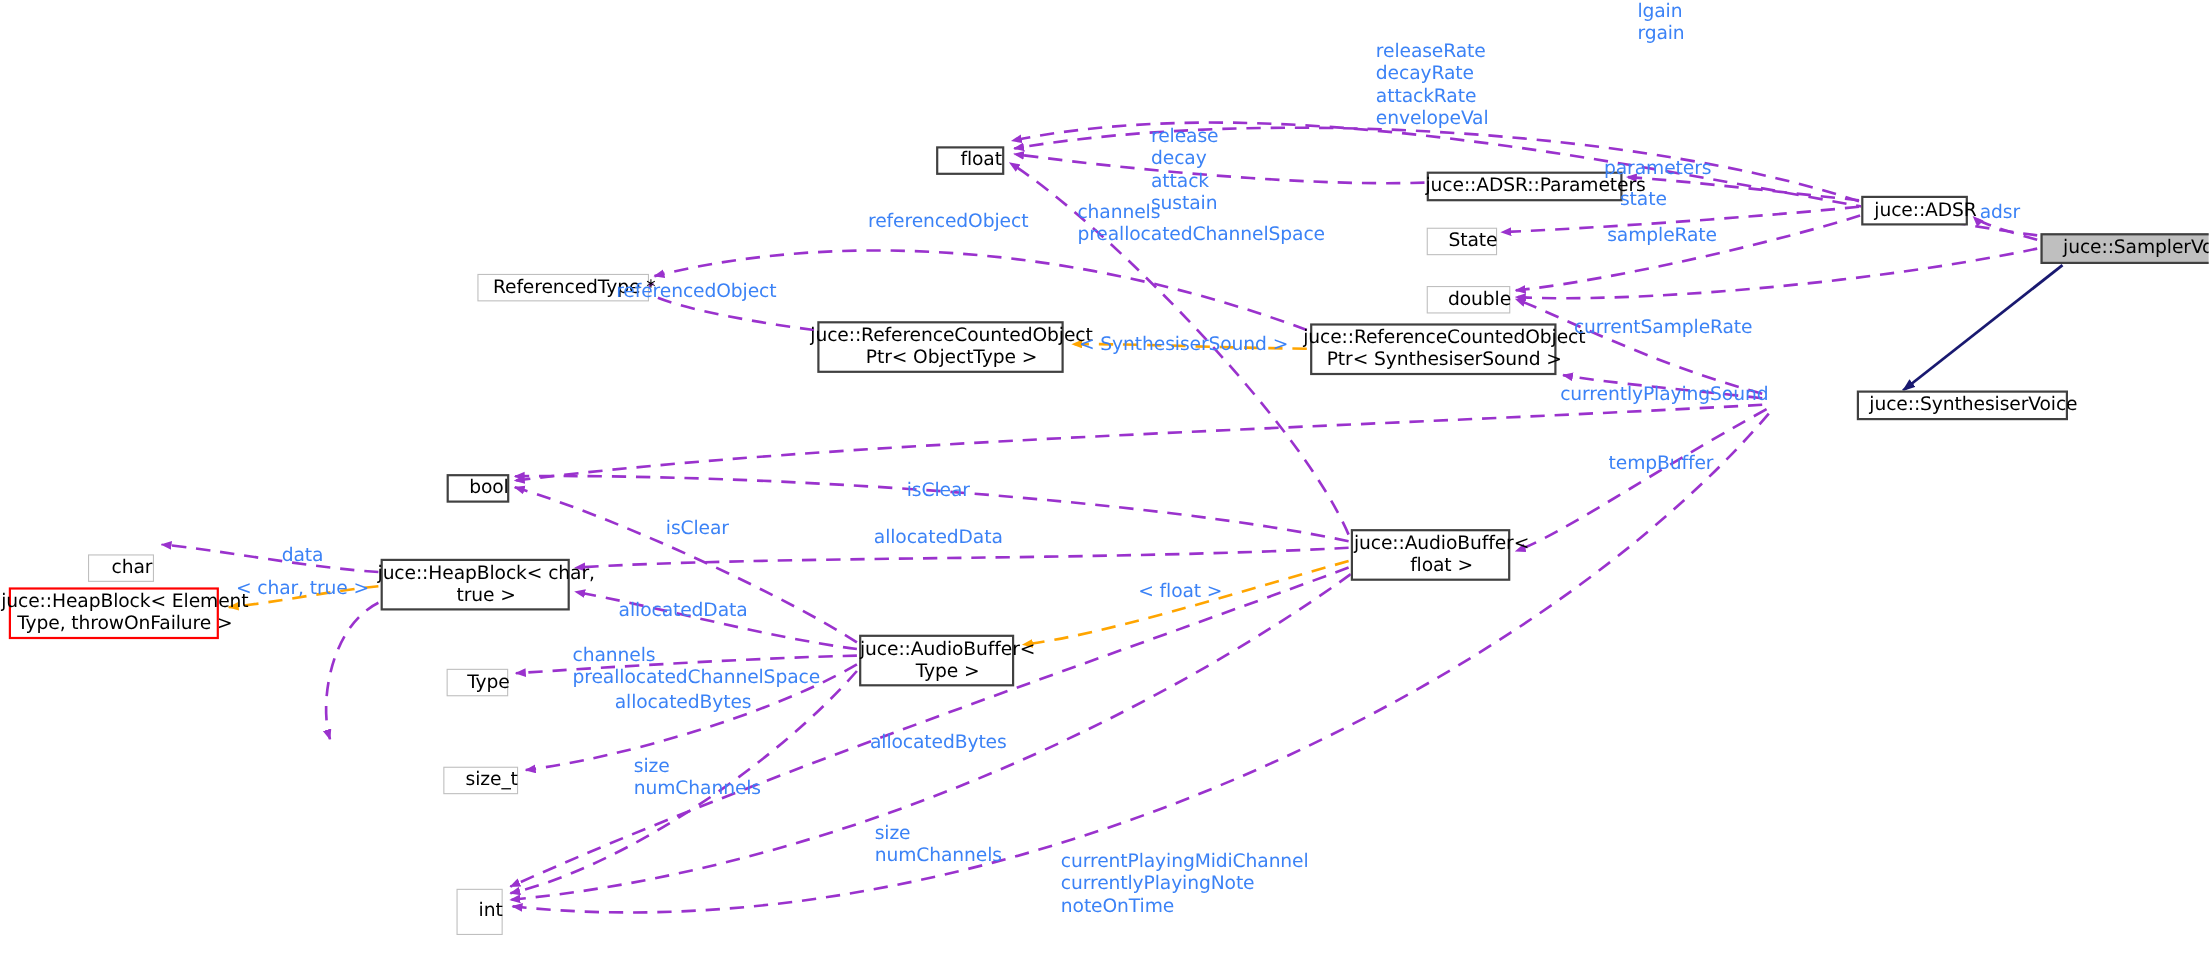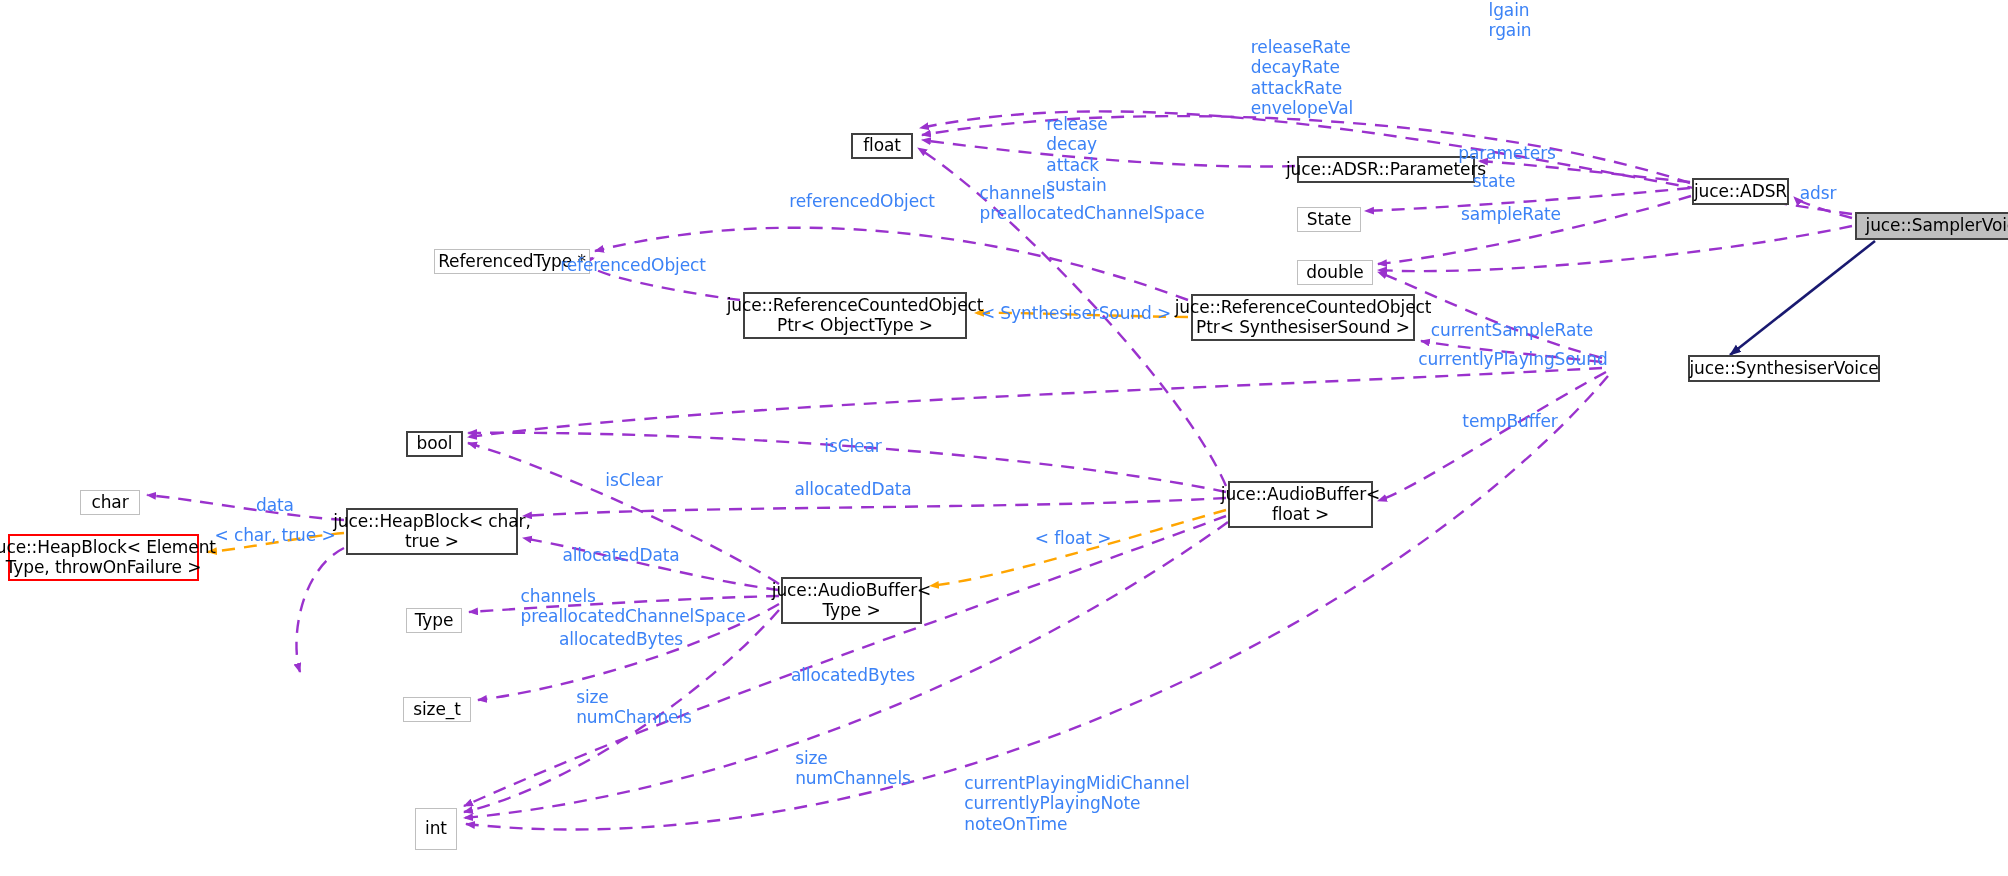--- a/index.html
+++ b/index.html
@@ -30,20 +30,21 @@
     display: flex;
     align-items: center;
     justify-content: center;
     text-align: center;
     line-height: 1.16;
     white-space: pre;
     background: #ffffff;
     color: #000000;
     font-size: 17px;
     letter-spacing: -0.1px;
+    padding-left: 20px;
   }
   
   .node.plain {
     border: 1.5px solid #bfbfbf;
   }
   
   .node.cls {
     border: 2px solid #404040;
   }
   
@@ -172,21 +173,21 @@
   <div class="node cls" style="left:743px;top:292px;width:224px;height:47px;">juce::ReferenceCountedObject
 Ptr&lt; ObjectType &gt;</div>
 
   <div class="node cls" style="left:1191px;top:294px;width:224px;height:47px;">juce::ReferenceCountedObject
 Ptr&lt; SynthesiserSound &gt;</div>
 
   <div class="node cls" style="left:1688px;top:355px;width:192px;height:27px;">juce::SynthesiserVoice</div>
 
   <div class="node cls" style="left:406px;top:431px;width:57px;height:26px;">bool</div>
 
-  <div class="node plain" style="left:80px;top:490px;width:60px;height:25px;">char</div>
+  <div class="node plain" style="left:80px;top:504px;width:60px;height:25px;">char</div>
 
   <div class="node cls" style="left:346px;top:508px;width:172px;height:47px;">juce::HeapBlock&lt; char,
 true &gt;</div>
 
   <div class="node red" style="left:8px;top:534px;width:191px;height:47px;">juce::HeapBlock&lt; Element
 Type, throwOnFailure &gt;</div>
 
   <div class="node cls" style="left:1228px;top:481px;width:145px;height:47px;">juce::AudioBuffer&lt;
 float &gt;</div>
 
@@ -221,21 +222,21 @@
   <div class="elabel" style="left:862px;top:191px;">referencedObject</div>
 
   <div class="elabel" style="left:1092px;top:183px;">channels
 preallocatedChannelSpace</div>
 
   <div class="elabel" style="left:1511px;top:204px;">sampleRate</div>
 
 
   <div class="elabel" style="left:633px;top:255px;">referencedObject</div>
 
-  <div class="elabel" style="left:1512px;top:288px;margin-top:32px;">currentSampleRate</div>
+  <div class="elabel" style="left:1512px;top:288px;">currentSampleRate</div>
 
   <div class="elabel" style="left:1076px;top:303px;">&lt; SynthesiserSound &gt;</div>
 
   <div class="elabel" style="left:1513px;top:329px;margin-top:20px;">currentlyPlayingSound</div>
 
 
   <div class="elabel" style="left:1510px;top:411px;">tempBuffer</div>
 
   <div class="elabel" style="left:853px;top:436px;">isClear</div>
 

